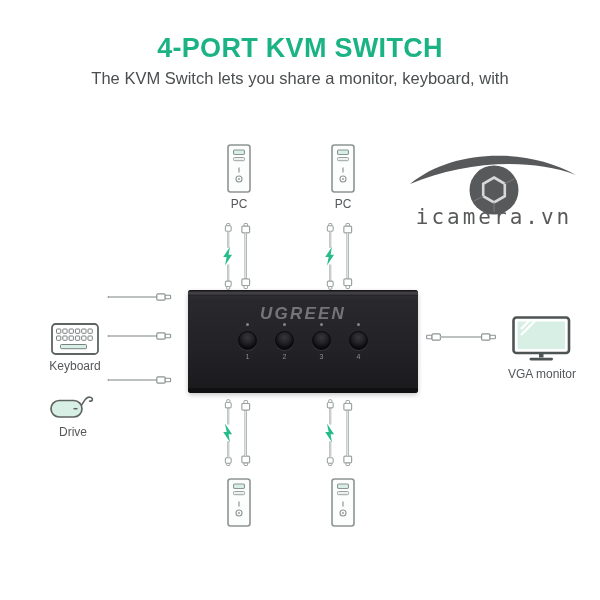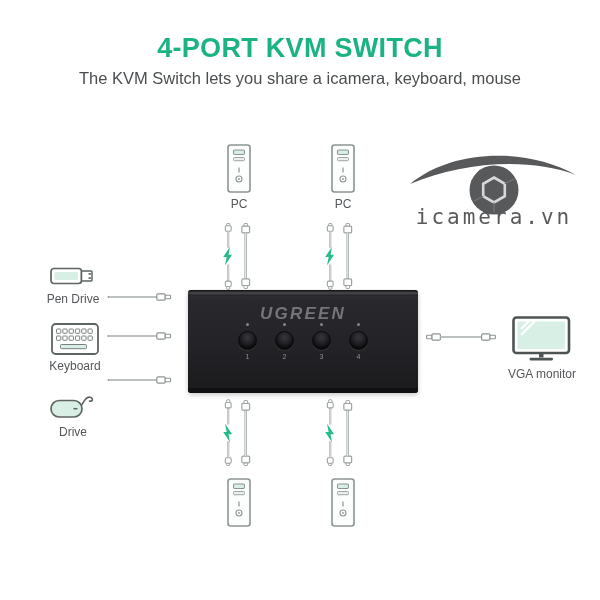--- a/index.html
+++ b/index.html
@@ -67,21 +67,21 @@
     letter-spacing:3px;
   }
 </style>
 </head>
 <body>
 
 <div class="stage">
 
   <h1 class="title">4-PORT KVM SWITCH</h1>
   <p class="subtitle">
-    <span class="line">The KVM Switch lets you share a icamera, keyboard, mouse</span>
+    <span class="line">The KVM Switch lets you share a monitor, keyboard, with</span>
   </p>
 
   <div class="dev" style="left:194px;top:144px;">
     <svg width="24" height="49" viewBox="0 0 24 49">
       <rect x="1" y="1" width="22" height="47" rx="2.5" fill="#fcfdfd" stroke="#8d9494" stroke-width="1.6"></rect>
       <rect x="6.5" y="6" width="11" height="4.5" rx="1.2" fill="#d8efe6" stroke="#8d9494" stroke-width="1.1"></rect>
       <rect x="6.5" y="13.5" width="11" height="3.2" rx="1" fill="#eef0f0" stroke="#9aa4a2" stroke-width="1"></rect>
       <line x1="12" y1="23.5" x2="12" y2="28.5" stroke="#8d9494" stroke-width="1.2"></line>
       <circle cx="12" cy="35" r="3" fill="none" stroke="#8d9494" stroke-width="1.1"></circle>
       <circle cx="12" cy="35" r="0.9" fill="#8d9494"></circle>
@@ -139,30 +139,20 @@
   <svg class="abs" style="left:404px;top:140px;" width="178" height="92" viewBox="0 0 178 92">
     <path d="M6 44 C 48 9 122 7 172 35 C 124 17 58 22 6 44 Z" fill="#58595b"></path>
     <circle cx="90" cy="50" r="24.5" fill="#58595b"></circle>
     <polygon points="90,37.5 100.8,43.75 100.8,56.25 90,62.5 79.2,56.25 79.2,43.75" fill="none" stroke="#d8d8da" stroke-width="2.6"></polygon>
     <line x1="100.8" y1="43.75" x2="110" y2="39" stroke="#737376" stroke-width="1.4"></line>
     <line x1="79.2" y1="56.25" x2="70" y2="61" stroke="#737376" stroke-width="1.4"></line>
     <line x1="90" y1="62.5" x2="90" y2="72" stroke="#737376" stroke-width="1.4"></line>
     <text class="wm-text" x="90" y="84" text-anchor="middle" font-size="21" fill="#58595b">icamera.vn</text>
   </svg>
 
-  <div class="dev" style="left:28px;top:264px;">
-    <svg width="46" height="24" viewBox="0 0 46 24">
-      <rect x="1" y="4.5" width="30.5" height="15" rx="3" fill="#fff" stroke="#5d6462" stroke-width="1.7"></rect>
-      <rect x="4.5" y="8" width="23.5" height="8" rx="1.5" fill="#d8efe6"></rect>
-      <rect x="31.5" y="7" width="10.5" height="10" rx="1" fill="#fff" stroke="#5d6462" stroke-width="1.5"></rect>
-      <rect x="38.6" y="9" width="2.2" height="1.8" fill="#5d6462"></rect>
-      <rect x="38.6" y="13.2" width="2.2" height="1.8" fill="#5d6462"></rect>
-    </svg>
-    <div class="dev-label">Pen Drive</div>
-  </div>
 
   <div class="dev" style="left:30px;top:323px;">
     <svg width="48" height="32" viewBox="0 0 48 32">
       <rect x="1" y="1" width="46" height="30" rx="3.5" fill="#fff" stroke="#5d6462" stroke-width="1.8"></rect>
       <g fill="#fff" stroke="#788080" stroke-width="1">
         <rect x="5.5" y="6" width="4.3" height="4.3" rx="0.7"></rect>
           <rect x="11.8" y="6" width="4.3" height="4.3" rx="0.7"></rect>
           <rect x="18.1" y="6" width="4.3" height="4.3" rx="0.7"></rect>
           <rect x="24.4" y="6" width="4.3" height="4.3" rx="0.7"></rect>
           <rect x="30.7" y="6" width="4.3" height="4.3" rx="0.7"></rect>

